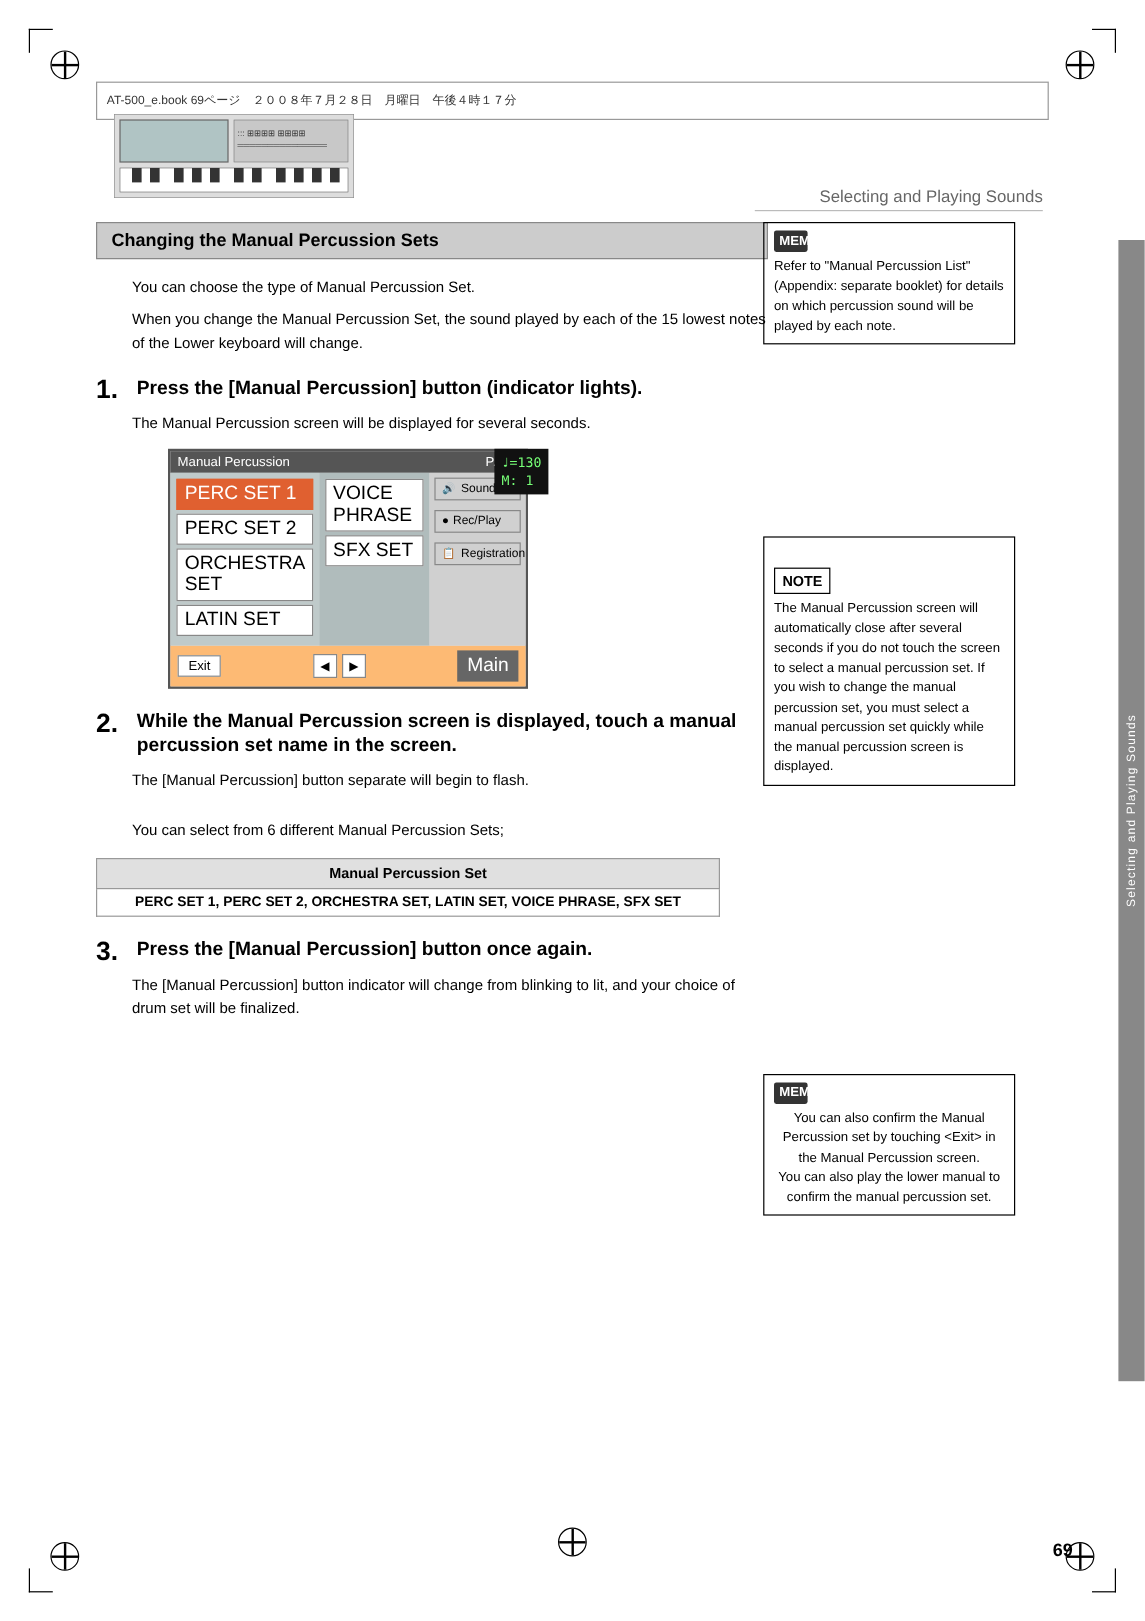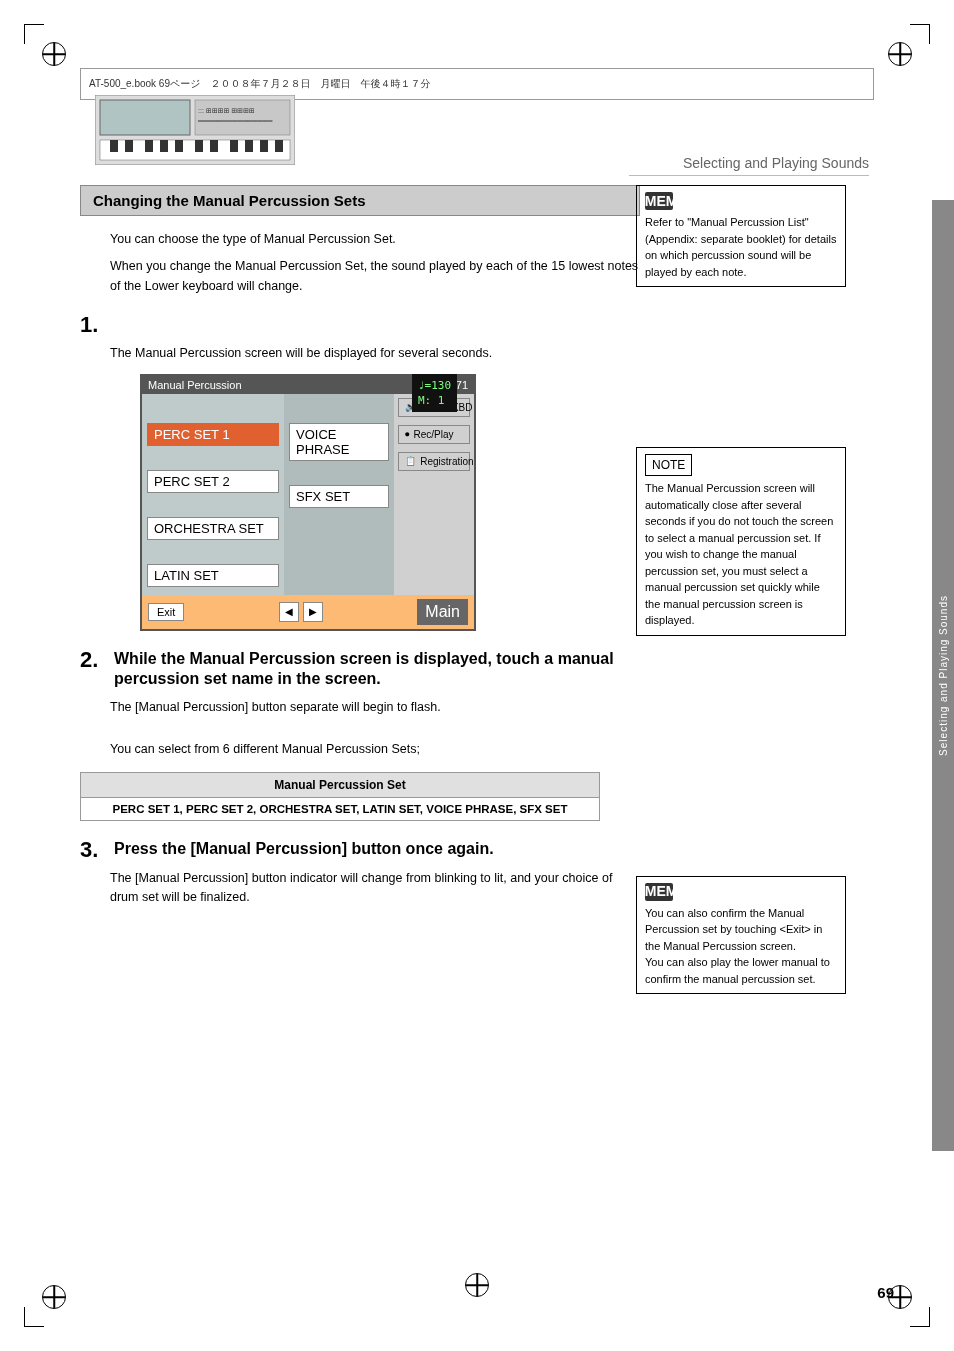--- a/index.html
+++ b/index.html
@@ -167,40 +167,39 @@
     .step-title {
       font-size: 16px;
       font-weight: bold;
       line-height: 1.3;
     }
 
     
     .screen-sim {
       border: 2px solid #555;
       background: #e8e8e8;
-      width: 336px;
+      width: 300px;
       margin: 10px 0 10px 30px;
       font-size: 11px;
     }
     .screen-title-bar {
       background: #555;
       color: #fff;
       padding: 3px 6px;
       display: flex;
       justify-content: space-between;
       font-size: 11px;
     }
     .screen-btn {
       background: #fff;
       border: 1px solid #888;
       padding: 3px 6px;
       margin-bottom: 3px;
-      font-size: 13px;
+      font-size: 16px;
       display: block;
-      margin-top: 24px;
     }
     .screen-btn.selected {
       background: #e06030;
       color: #fff;
       border-color: #e06030;
     }
     .screen-side-btn {
       background: #d0d0d0;
       border: 1px solid #888;
       padding: 3px 6px;
@@ -263,42 +262,43 @@
       margin-bottom: 4px;
       display: flex;
       align-items: center;
       gap: 4px;
     }
     .memo-icon {
       width: 28px;
       height: 18px;
       background: #333;
       color: #fff;
-      font-size: 14px;
+      font-size: 11px;
       display: flex;
       align-items: center;
       justify-content: center;
       font-weight: bold;
       border-radius: 2px;
       padding-left: 15px;
     }
     .note-box {
       border: 1px solid #000;
       padding: 6px 8px;
       margin-bottom: 14px;
       font-size: 11px;
       line-height: 1.5;
     }
     .note-title {
-      font-weight: normal;
+      font-weight: bold;
       font-size: 12px;
       margin-bottom: 4px;
       border: 1px solid #000;
       display: inline-block;
       padding: 1px 6px;
+      margin-top: 19px;
     }
 
     
     .page-number {
       position: absolute;
       bottom: 50px;
       right: 60px;
       font-size: 15px;
       font-weight: bold;
     }
@@ -382,20 +382,21 @@
       <span>Changing the Manual Percussion Sets</span>
     </div>
 
     <div class="indent">
       <p class="body-text">You can choose the type of Manual Percussion Set.</p>
       <p class="body-text">When you change the Manual Percussion Set, the sound played by each of the 15 lowest notes of the Lower keyboard will change.</p>
     </div>
 
     <div class="step-heading">
       <span class="step-number">1.</span>
+      <span class="step-title">Press the [Manual Percussion] button (indicator lights).</span>
     </div>
     <div class="indent">
       <p class="body-text">The Manual Percussion screen will be displayed for several seconds.</p>
     </div>
 
     <div style="position:relative; margin-left:30px;">
       <div class="screen-sim">
         <div class="screen-title-bar">
           <span>Manual Percussion</span>
           <span>P.171</span>
@@ -490,21 +491,21 @@
 
     <div class="note-box" style="margin-top:160px;">
       <div class="note-title">NOTE</div>
       <p>The Manual Percussion screen will automatically close after several seconds if you do not touch the screen to select a manual percussion set. If you wish to change the manual percussion set, you must select a manual percussion set quickly while the manual percussion screen is displayed.</p>
     </div>
 
     <div class="memo-box" style="margin-top:240px;">
       <div class="memo-title">
         <div class="memo-icon">MEMO</div>
       </div>
-      <p style="white-space:pre-line;">You can also confirm the Manual Percussion set by touching &lt;Exit&gt; in the Manual Percussion screen.
+      <p style="white-space:pre-line;text-align:center;">You can also confirm the Manual Percussion set by touching &lt;Exit&gt; in the Manual Percussion screen.
 You can also play the lower manual to confirm the manual percussion set.</p>
     </div>
 
   </div>
 
 </div>
 
 <div class="page-number">69</div>
 
 <div style="position:absolute; bottom:54px; left:50%; transform:translateX(-50%);">

